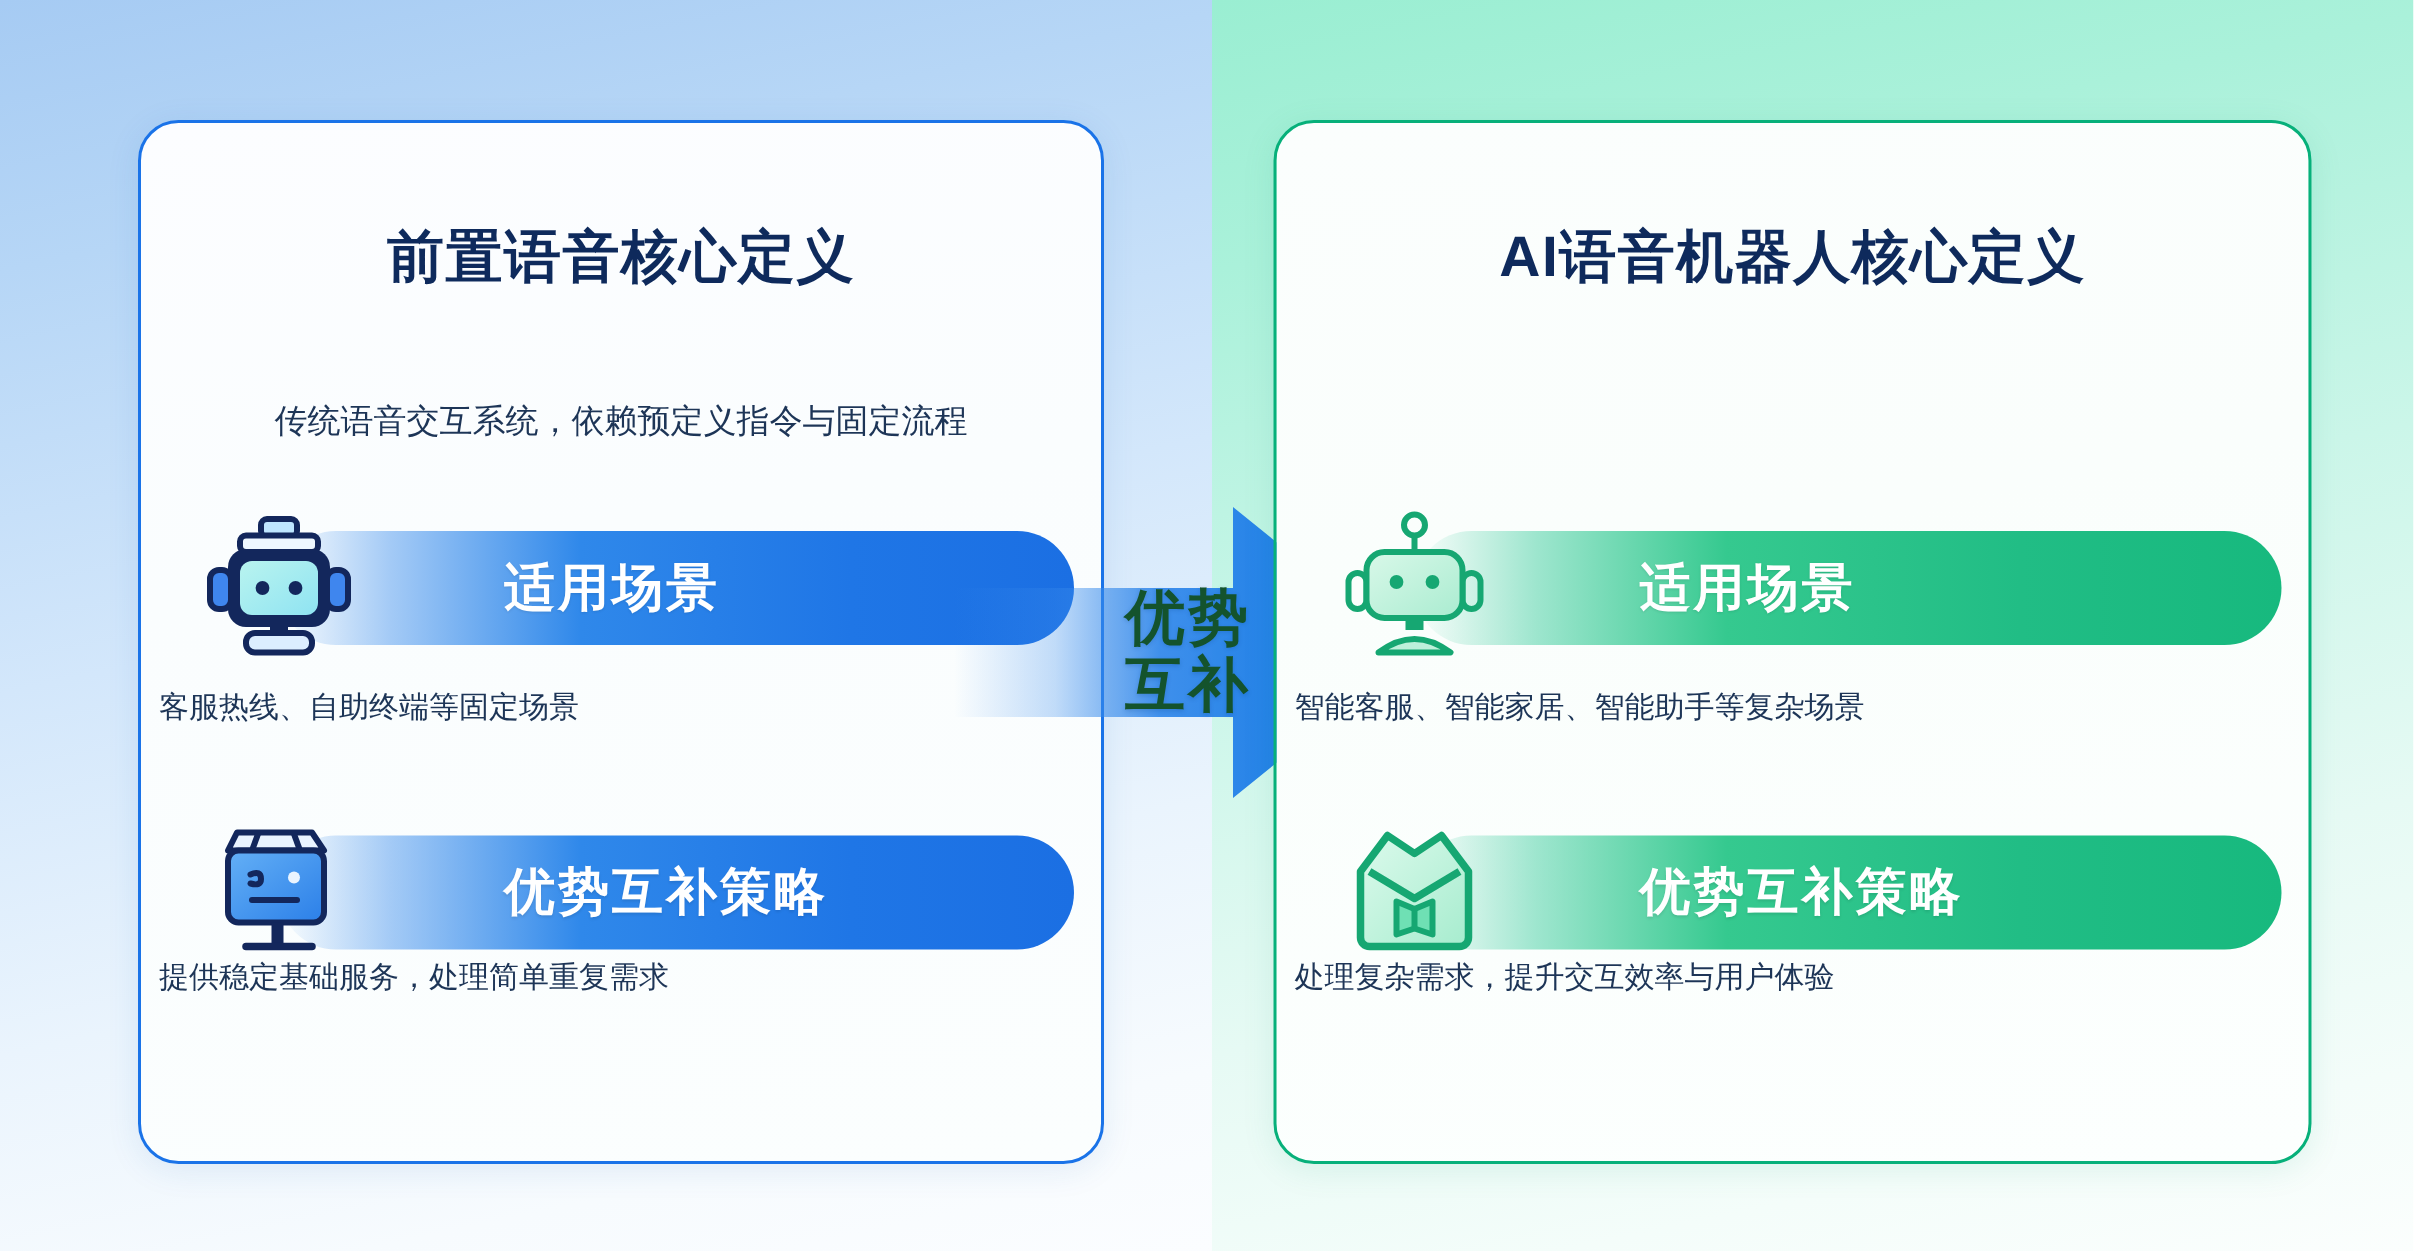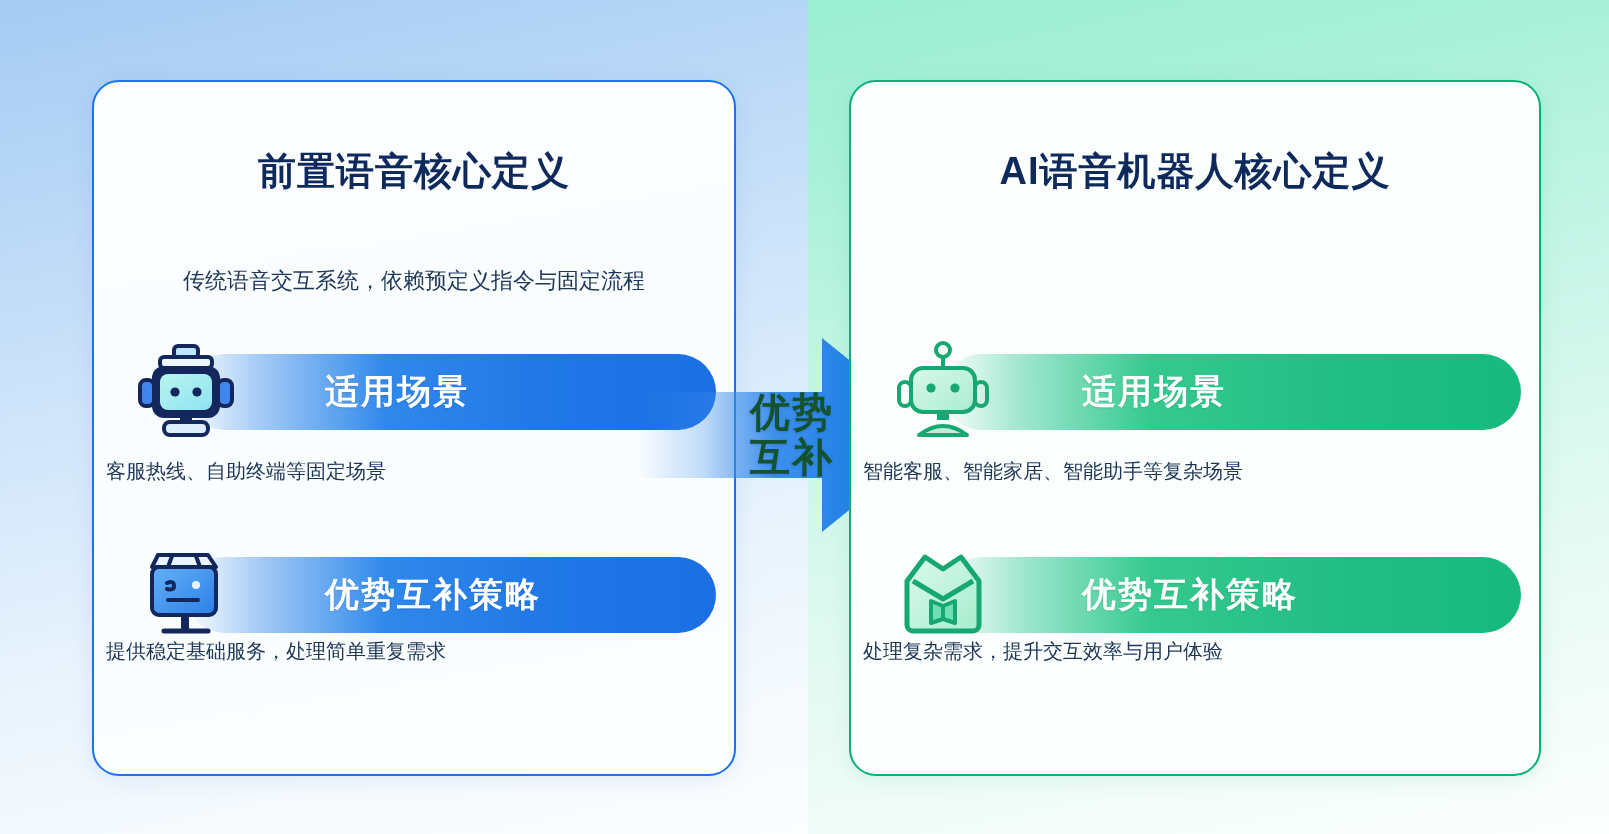--- a/index.html
+++ b/index.html
@@ -50,21 +50,21 @@
   .pill{
     position:absolute;left:92px;right:18px;top:0;height:76px;border-radius:38px;
   }
   .pill-blue{
     background:linear-gradient(90deg,rgba(60,140,235,0) 0%,rgba(58,140,236,.45) 14%,#2f88ea 38%,#1f76e6 72%,#1b6fe3 100%);
   }
   .pill-green{
     background:linear-gradient(90deg,rgba(40,200,150,0) 0%,rgba(45,200,150,.45) 14%,#35c98f 36%,#21bd85 70%,#17b97e 100%);
   }
   .pill-text{
-    position:absolute;left:139px;top:50%;transform:translateY(-50%);
+    position:absolute;left:150px;top:50%;transform:translateY(-50%);
     font-size:34px;font-weight:700;color:#fff;letter-spacing:2px;
     text-shadow:0 1px 2px rgba(0,0,0,.10);
   }
   .caption{
     position:absolute;left:0;right:0;text-align:left;
     font-size:20px;color:#1d3557;margin-left:12px;
   }
   .cap-1{top:376px;}
   .cap-2{top:556px;font-family:Liberation Serif, serif;}
 

